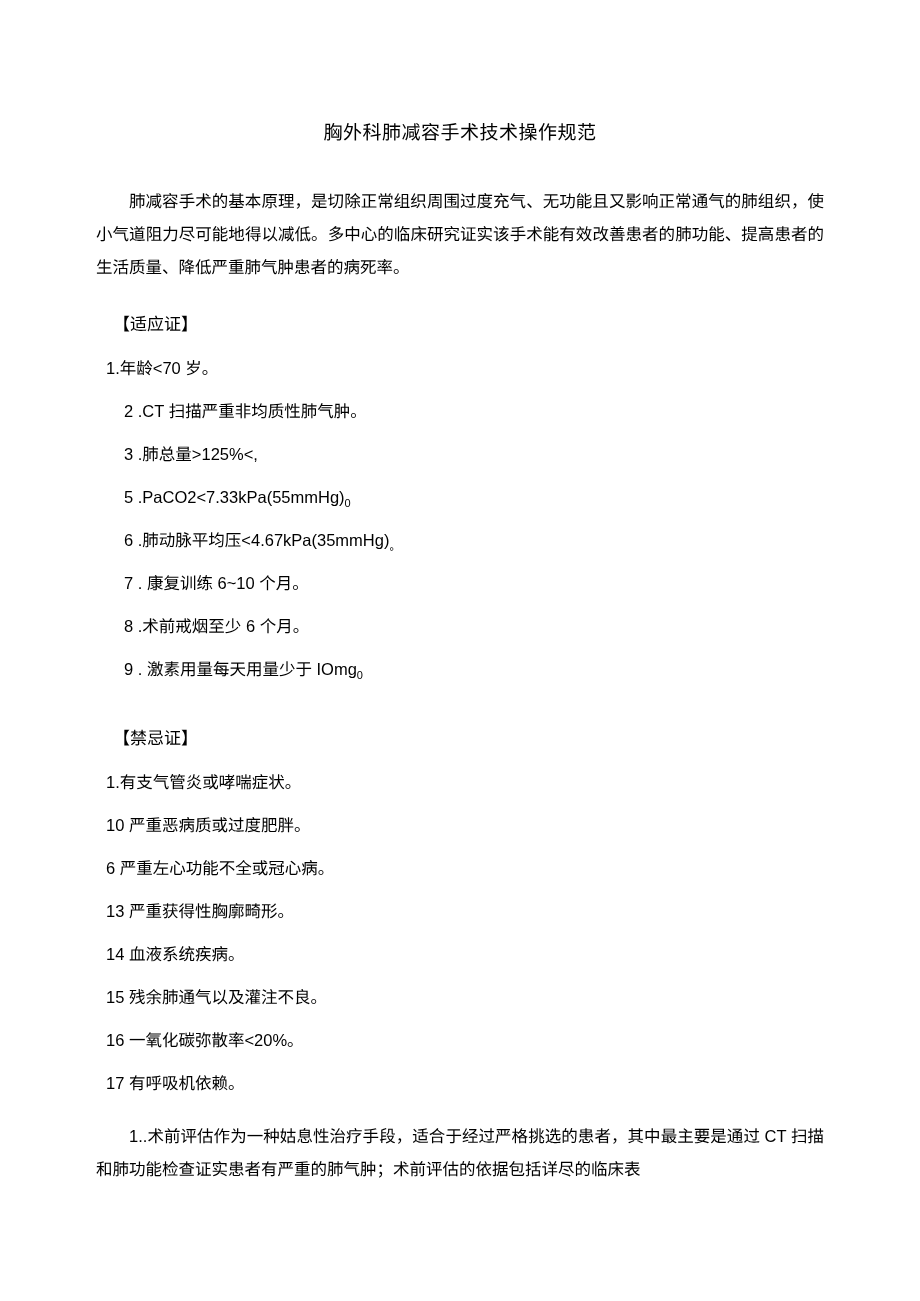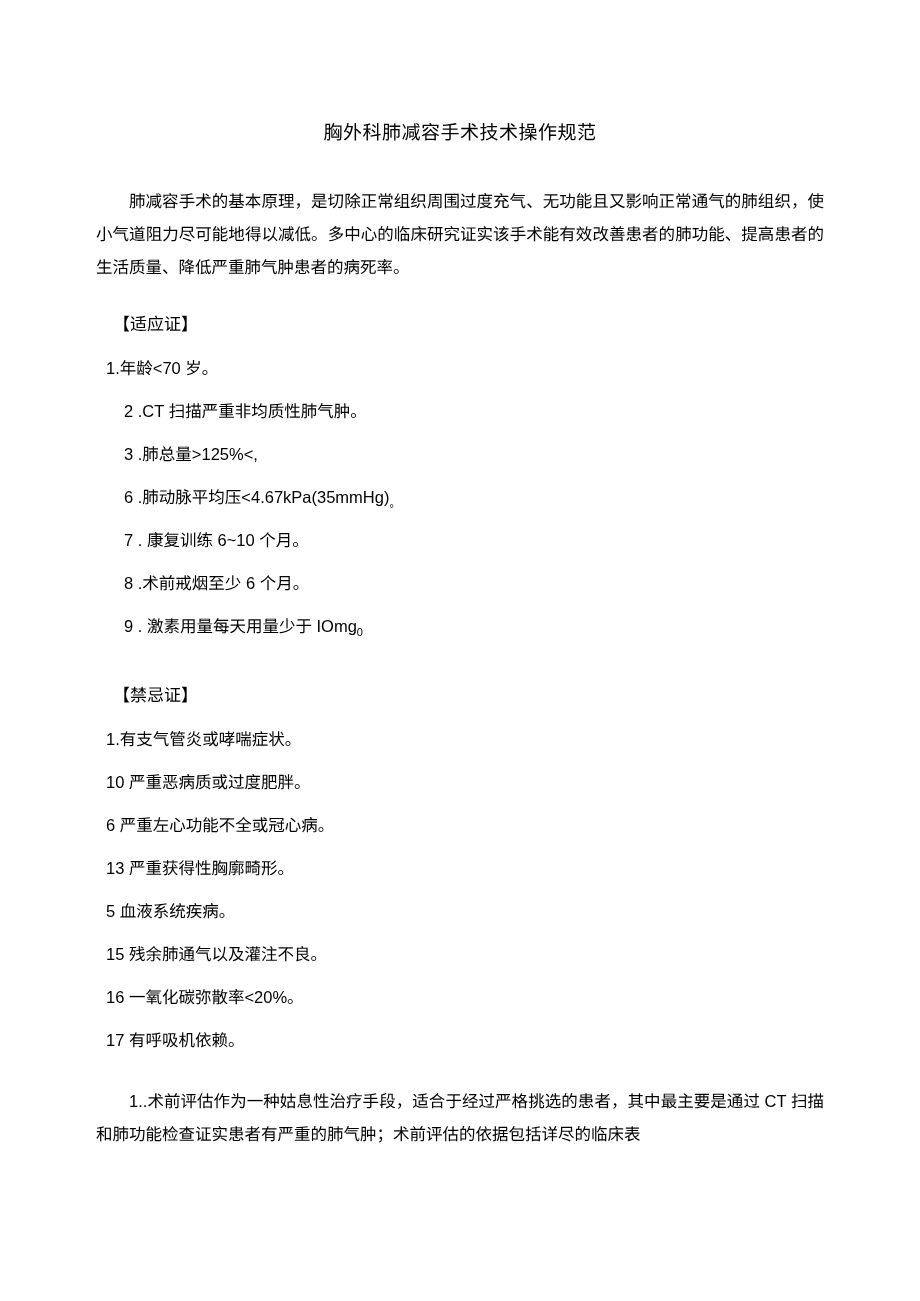--- a/index.html
+++ b/index.html
@@ -27,21 +27,21 @@
     font-weight: 400;
     letter-spacing: 0.5px;
     margin: 0 0 38px 0;
     line-height: 1.4;
   }
   .para {
     font-size: 16.5px;
     line-height: 2.0;
     text-align: justify;
     text-justify: inter-ideograph;
-    margin: 8px 0 6px 0;
+    margin: 0 0 6px 0;
   }
   .para.indent {
     text-indent: 2em;
   }
   .section-head {
     font-size: 17px;
     line-height: 2.0;
     margin: 8px 0 0 0;
     text-indent: 1em;
   }
@@ -72,34 +72,35 @@
 
   <p class="para indent">肺减容手术的基本原理，是切除正常组织周围过度充气、无功能且又影响正常通气的肺组织，使小气道阻力尽可能地得以减低。多中心的临床研究证实该手术能有效改善患者的肺功能、提高患者的生活质量、降低严重肺气肿患者的病死率。</p>
 
   <div class="gap-sm"></div>
 
   <p class="section-head">【适应证】</p>
 
   <p class="item indent1">1.年龄&lt;70 岁。</p>
   <p class="item indent2">2 .CT 扫描严重非均质性肺气肿。</p>
   <p class="item indent2">3 .肺总量&gt;125%&lt;,</p>
+  <p class="item indent2"><span>5 .PaCO2&lt;7.33kPa(55mmHg)</span><span class="sub">0</span></p>
   <p class="item indent2"><span>6 .肺动脉平均压&lt;4.67kPa(35mmHg)</span><span class="sub">。</span></p>
   <p class="item indent2">7 . 康复训练 6~10 个月。</p>
   <p class="item indent2">8 .术前戒烟至少 6 个月。</p>
   <p class="item indent2"><span>9 . 激素用量每天用量少于 IOmg</span><span class="sub">0</span></p>
 
   <div class="gap-md"></div>
 
   <p class="section-head">【禁忌证】</p>
 
   <p class="item indent1">1.有支气管炎或哮喘症状。</p>
   <p class="item indent1">10 严重恶病质或过度肥胖。</p>
   <p class="item indent1">6 严重左心功能不全或冠心病。</p>
   <p class="item indent1">13 严重获得性胸廓畸形。</p>
-  <p class="item indent1">5 血液系统疾病。</p>
+  <p class="item indent1">14 血液系统疾病。</p>
   <p class="item indent1">15 残余肺通气以及灌注不良。</p>
   <p class="item indent1">16 一氧化碳弥散率&lt;20%。</p>
   <p class="item indent1">17 有呼吸机依赖。</p>
 
   <div class="gap-sm"></div>
 
 
   <p class="para indent">1..术前评估作为一种姑息性治疗手段，适合于经过严格挑选的患者，其中最主要是通过 CT 扫描和肺功能检查证实患者有严重的肺气肿；术前评估的依据包括详尽的临床表</p>
 
 </div>

